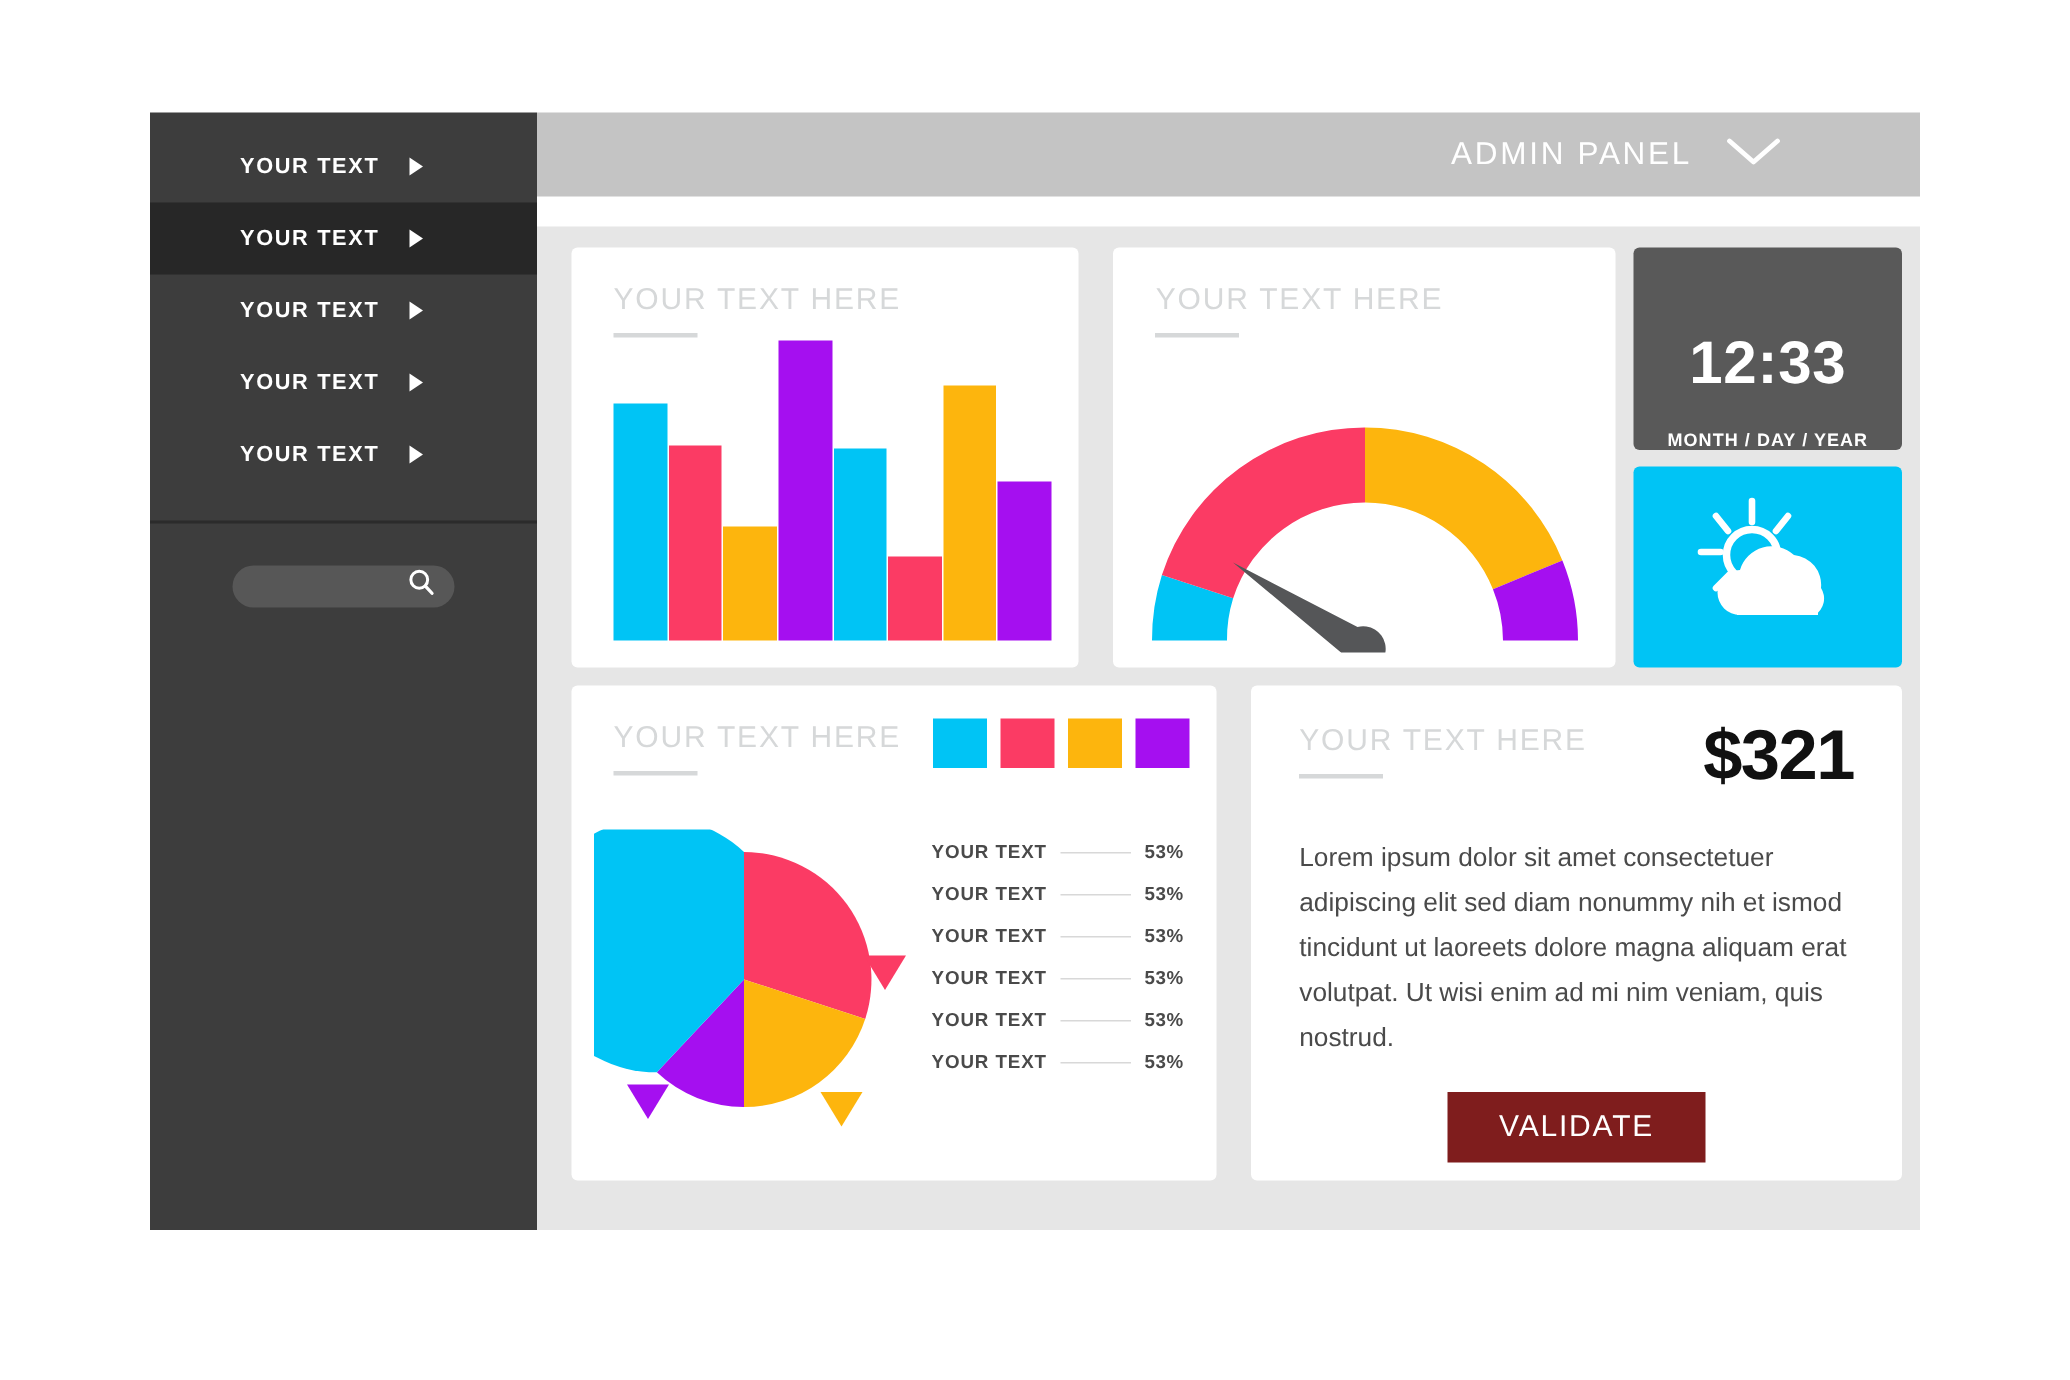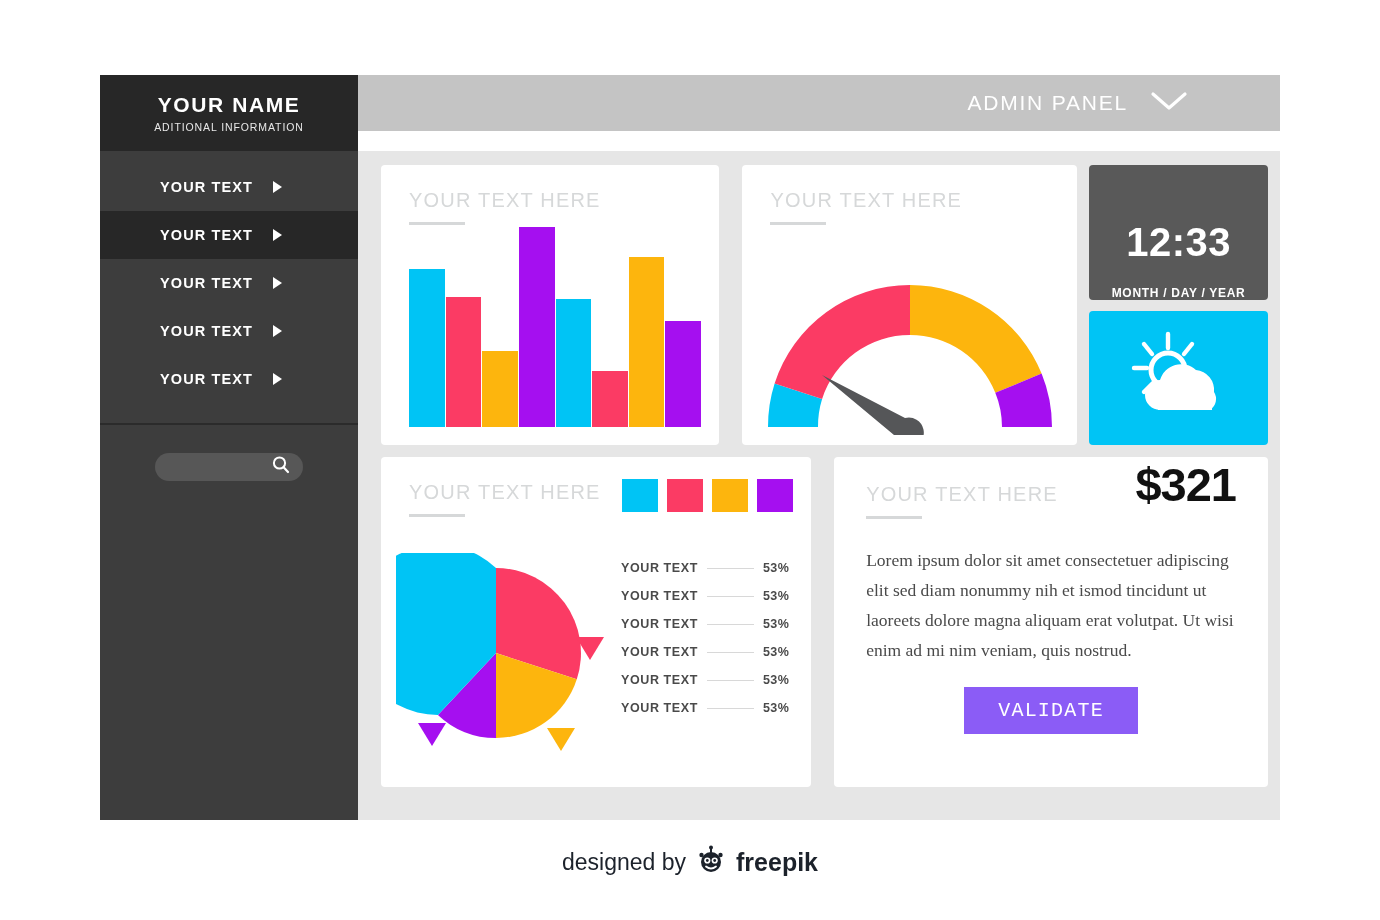--- a/index.html
+++ b/index.html
@@ -169,52 +169,47 @@
   
   .card-amount { width: 444px; padding: 0 32px; }
   .amount-head {
     display: flex; justify-content: space-between;
     align-items: flex-start;
   }
   .amount-head .card-title { padding: 26px 0 0 0; }
   .amount-head .card-underline { margin-left: 0; }
   .amount-value {
     color: #111111; font-size: 47px; font-weight: bold;
-    letter-spacing: -1px; 
+    letter-spacing: -1px; padding-top: 18px;
   }
   .amount-text {
     color: #4a4a4a; font-size: 17.5px; line-height: 1.72;
     margin-top: 26px;
-    font-family: Liberation Serif, serif;
   }
   .validate-wrap { display: flex; justify-content: center; margin-top: 22px; }
   .validate-btn {
-    background: #8b5cf6; color: #ffffff;
+    background: #7f1d1d; color: #ffffff;
     font-size: 20px; letter-spacing: 1.2px;
-    padding: 12px 34px; border: none; cursor: pointer; font-family: Liberation Mono, monospace;
+    padding: 12px 34px; border: none; cursor: pointer;
   }
 
   
   .footer {
     position: absolute; left: 0; top: 845px; width: 1380px;
     display: flex; align-items: center; justify-content: center; gap: 10px;
   }
   .footer-designed { color: #1c222b; font-size: 23px; }
   .footer-brand { color: #1c222b; font-size: 25px; font-weight: bold; }
 </style>
 </head>
 <body>
 
 <div id="app">
 
   <div class="sidebar">
-    <div class="brand">
-      <div class="brand-name">YOUR NAME</div>
-      <div class="brand-sub">ADITIONAL INFORMATION</div>
-    </div>
 
     <div class="nav">
       <div class="nav-item">
         <span class="nav-label">YOUR TEXT</span>
         <span class="nav-arrow"></span>
       </div>
       <div class="nav-item active">
         <span class="nav-label">YOUR TEXT</span>
         <span class="nav-arrow"></span>
       </div>
@@ -397,32 +392,14 @@
           <div class="amount-value">$321</div>
         </div>
         <div class="amount-text">Lorem ipsum dolor sit amet consectetuer adipiscing elit sed diam nonummy nih et ismod tincidunt ut laoreets dolore magna aliquam erat volutpat. Ut wisi enim ad mi nim veniam, quis nostrud.</div>
         <div class="validate-wrap">
           <button class="validate-btn">VALIDATE</button>
         </div>
       </div>
     </div>
   </div>
 
-  <div class="footer">
-    <span class="footer-designed">designed by</span>
-    <span>
-      <svg width="30" height="30" viewBox="0 0 30 30">
-        <circle cx="15" cy="17" r="10" fill="#1c222b"></circle>
-        <circle cx="11.3" cy="15.5" r="3.1" fill="#ffffff"></circle>
-        <circle cx="18.7" cy="15.5" r="3.1" fill="#ffffff"></circle>
-        <circle cx="11.3" cy="15.5" r="1.4" fill="#1c222b"></circle>
-        <circle cx="18.7" cy="15.5" r="1.4" fill="#1c222b"></circle>
-        <path d="M 10 21.5 Q 15 25.5 20 21.5" fill="none" stroke="#ffffff" stroke-width="1.8" stroke-linecap="round"></path>
-        <line x1="15" y1="2" x2="15" y2="7" stroke="#1c222b" stroke-width="2" stroke-linecap="round"></line>
-        <circle cx="15" cy="2.5" r="2" fill="#1c222b"></circle>
-        <circle cx="5.5" cy="10" r="2.2" fill="#1c222b"></circle>
-        <circle cx="24.5" cy="10" r="2.2" fill="#1c222b"></circle>
-      </svg>
-    </span>
-    <span class="footer-brand">freepik</span>
-  </div>
 
 </div>
 
 </body></html>

